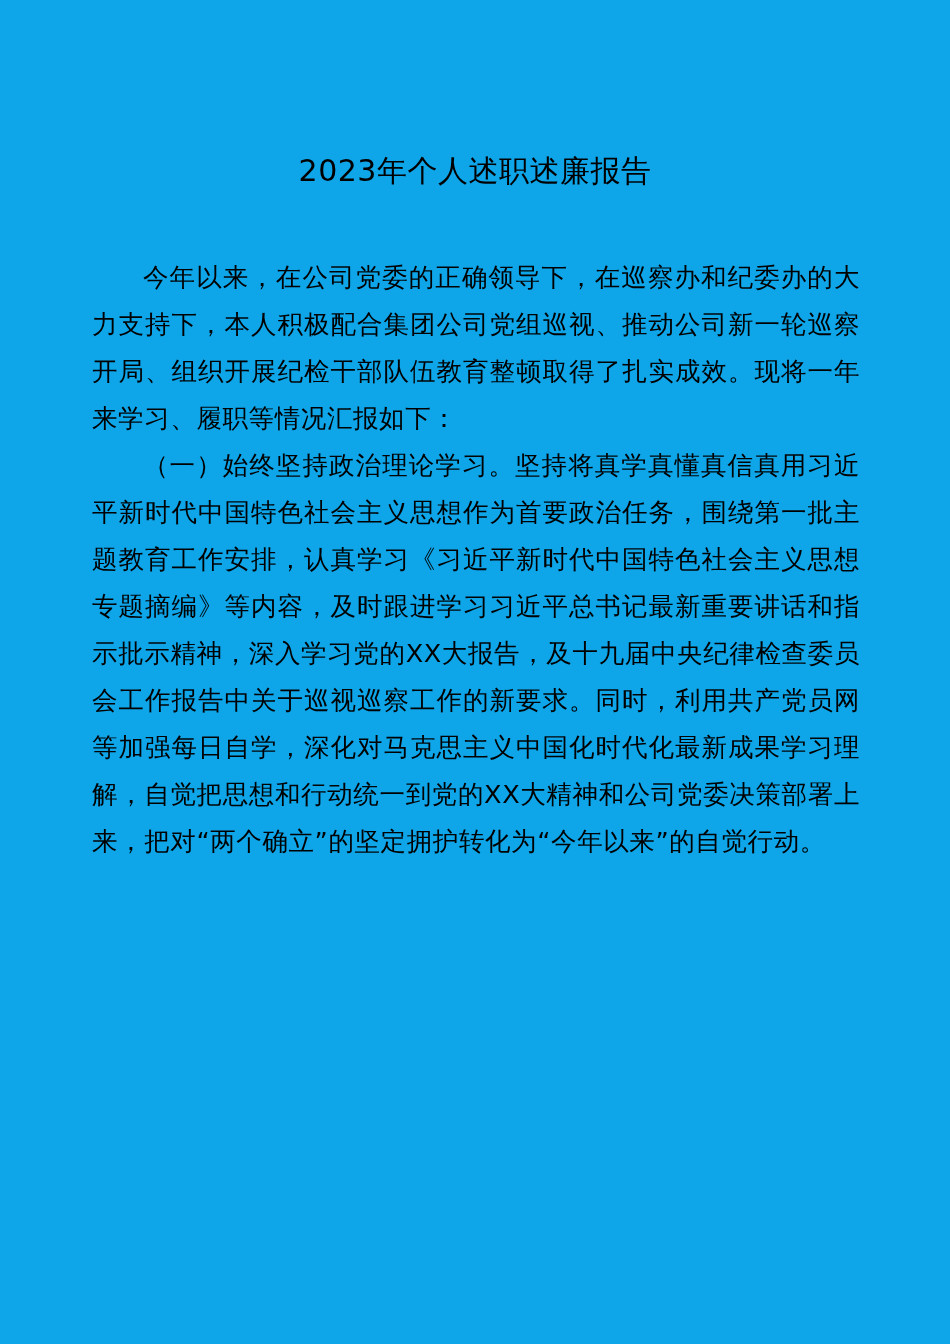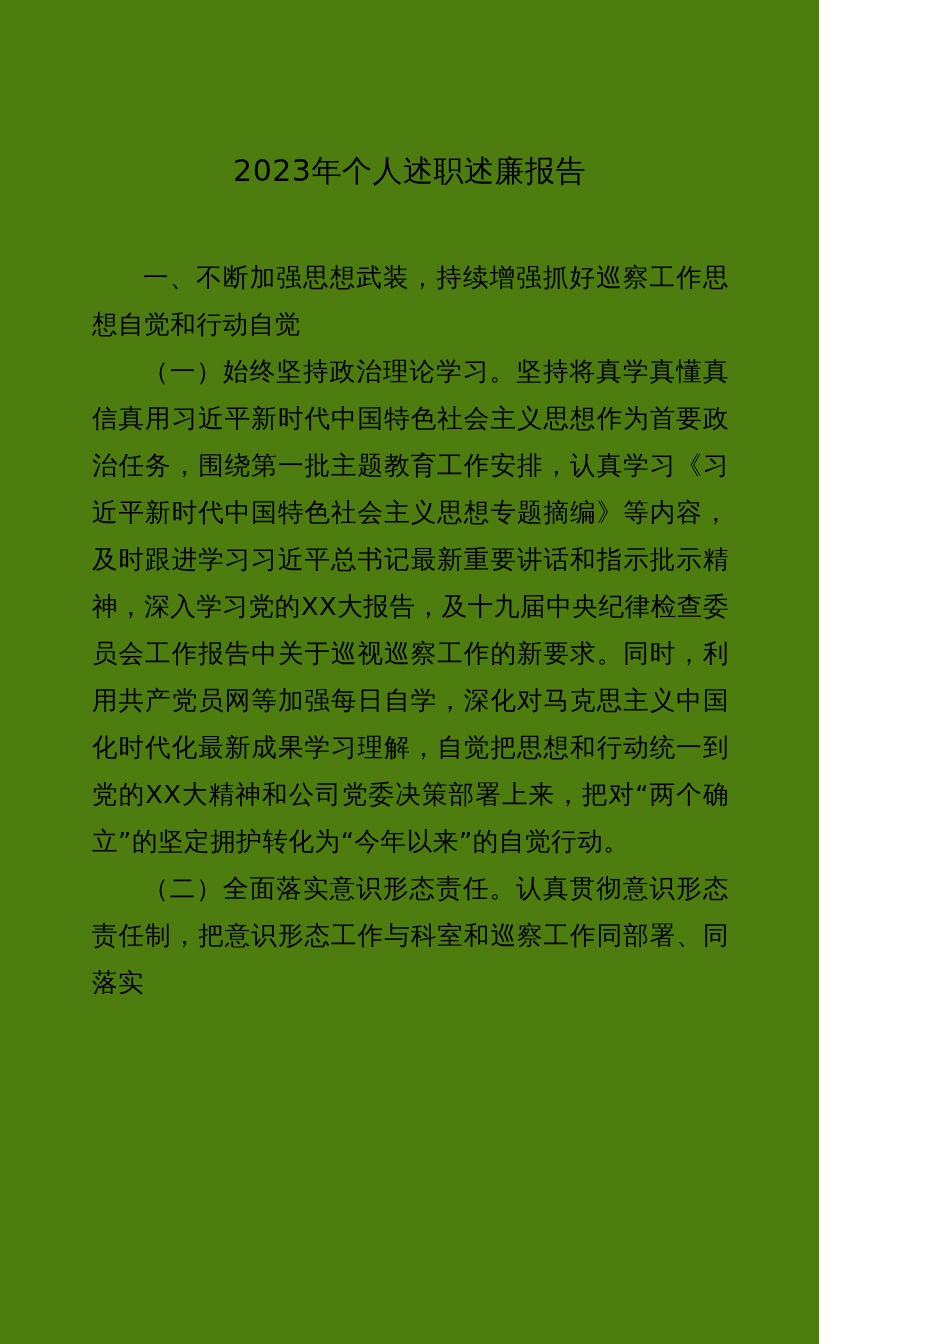--- a/index.html
+++ b/index.html
@@ -9,25 +9,25 @@
   }
   body {
     width: 950px;
     height: 1344px;
     font-family: "DejaVu Serif", "Liberation Serif", serif;
     color: #000000;
     overflow: hidden;
   }
   .page {
     position: relative;
-    width: 819px;
+    width: 950px;
     height: 1344px;
     box-sizing: border-box;
     padding: 0;
-    background: #4d7c0f;
+    background: #0ea5e9;
   }
   .doc-title {
     text-align: center;
     font-size: 30px;
     line-height: 1.4;
     font-weight: normal;
     letter-spacing: 0.5px;
     margin: 0;
     padding-top: 150px;
     font-family: "DejaVu Sans", "Liberation Sans", sans-serif;
@@ -49,18 +49,17 @@
   }
 </style>
 </head>
 <body>
 
 <div class="page">
 
   <h1 class="doc-title">2023年个人述职述廉报告</h1>
 
   <div class="body-block">
-    <p class="para">一、不断加强思想武装，持续增强抓好巡察工作思想自觉和行动自觉</p>
+    <p class="para">今年以来，在公司党委的正确领导下，在巡察办和纪委办的大力支持下，本人积极配合集团公司党组巡视、推动公司新一轮巡察开局、组织开展纪检干部队伍教育整顿取得了扎实成效。现将一年来学习、履职等情况汇报如下：</p>
     <p class="para">（一）始终坚持政治理论学习。坚持将真学真懂真信真用习近平新时代中国特色社会主义思想作为首要政治任务，围绕第一批主题教育工作安排，认真学习《习近平新时代中国特色社会主义思想专题摘编》等内容，及时跟进学习习近平总书记最新重要讲话和指示批示精神，深入学习党的XX大报告，及十九届中央纪律检查委员会工作报告中关于巡视巡察工作的新要求。同时，利用共产党员网等加强每日自学，深化对马克思主义中国化时代化最新成果学习理解，自觉把思想和行动统一到党的XX大精神和公司党委决策部署上来，把对“两个确立”的坚定拥护转化为“今年以来”的自觉行动。</p>
-    <p class="para">（二）全面落实意识形态责任。认真贯彻意识形态责任制，把意识形态工作与科室和巡察工作同部署、同落实</p>
   </div>
 
 </div>
 
 </body></html>

